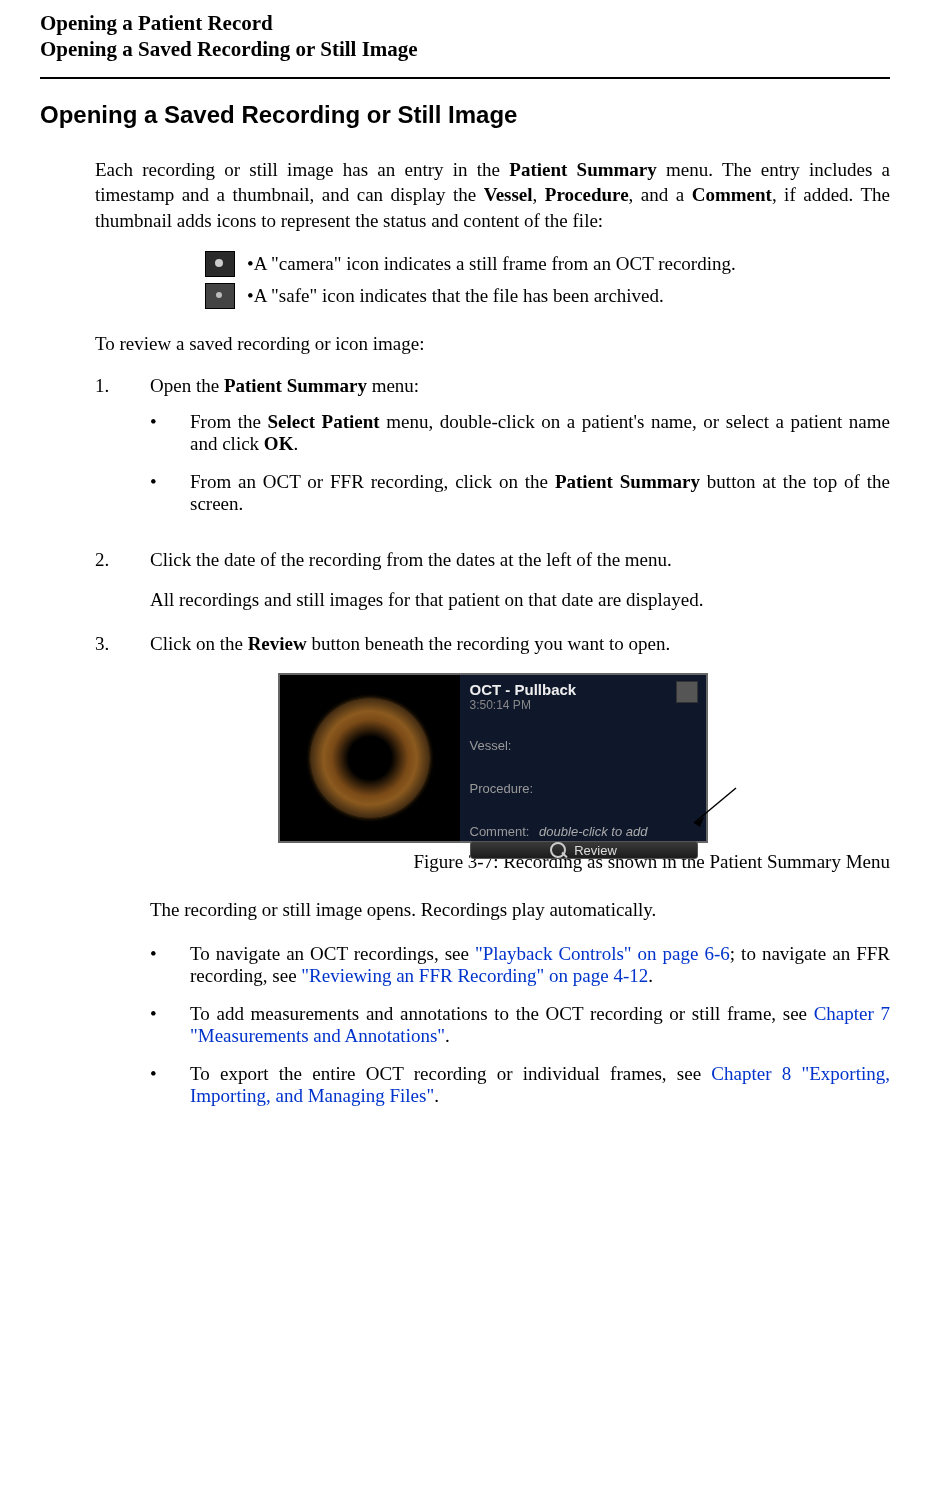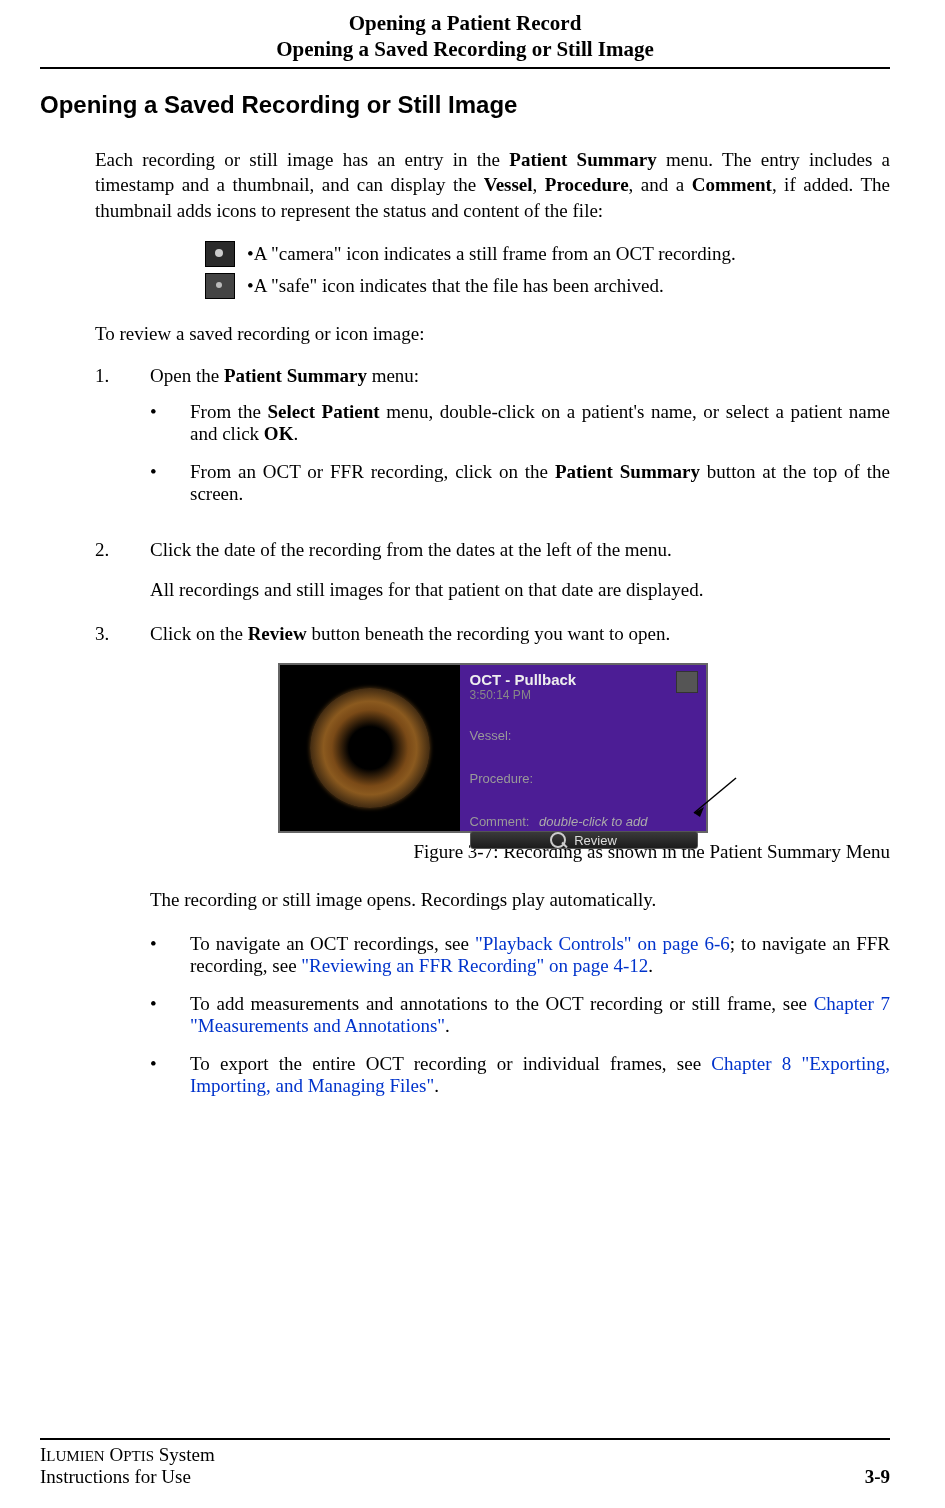--- a/index.html
+++ b/index.html
@@ -11,25 +11,25 @@
     background: #fff;
   }
   .page {
     width: 945px;
     min-height: 1508px;
     box-sizing: border-box;
     padding: 10px 55px 20px 40px;
     position: relative;
   }
   .running-head {
-    text-align: center;
+    text-align: left;
     font-weight: bold;
     font-size: 21px;
     line-height: 1.25;
-    margin-bottom: 4px;
+    margin-bottom: 14px;
   }
   .hr {
     border-top: 2px solid #000;
     margin: 0 0 22px 0;
   }
   .section-title {
     font-family: Arial, Helvetica, sans-serif;
     font-weight: bold;
     font-size: 24px;
     margin: 0 0 28px 0;
@@ -124,21 +124,21 @@
   .link { color: #0033cc; }
   .bold { font-weight: bold; }
   .figure {
     margin: 8px auto 6px auto;
     position: relative;
     width: 430px;
   }
   .thumb-card {
     width: 430px;
     height: 170px;
-    background: #4c1d95;
+    background: #0f172a;
     border: 2px solid #666;
     display: flex;
     box-sizing: border-box;
   }
   .thumb-left {
     width: 180px;
     background: #000;
     display: flex;
     align-items: center;
     justify-content: center;
@@ -345,26 +345,14 @@
           <div class="dot">•</div>
           <div class="txt" style="text-align:justify;">
             <span>To export the entire OCT recording or individual frames, see </span><span class="link">Chapter 8 "Exporting, Importing, and Managing Files"</span><span>.</span>
           </div>
         </div>
       </div>
 
     </div>
   </div>
 
-  <div class="footer">
-    <div class="footer-hr"></div>
-    <div class="footer-row">
-      <div>
-        <div>
-          <span>I</span><span style="font-size:15px;">LUMIEN</span><span> O</span><span style="font-size:15px;">PTIS</span><span> System</span>
-        </div>
-        <div>Instructions for Use</div>
-      </div>
-      <div class="bold">3-9</div>
-    </div>
-  </div>
 
 </div>
 
 </body></html>

